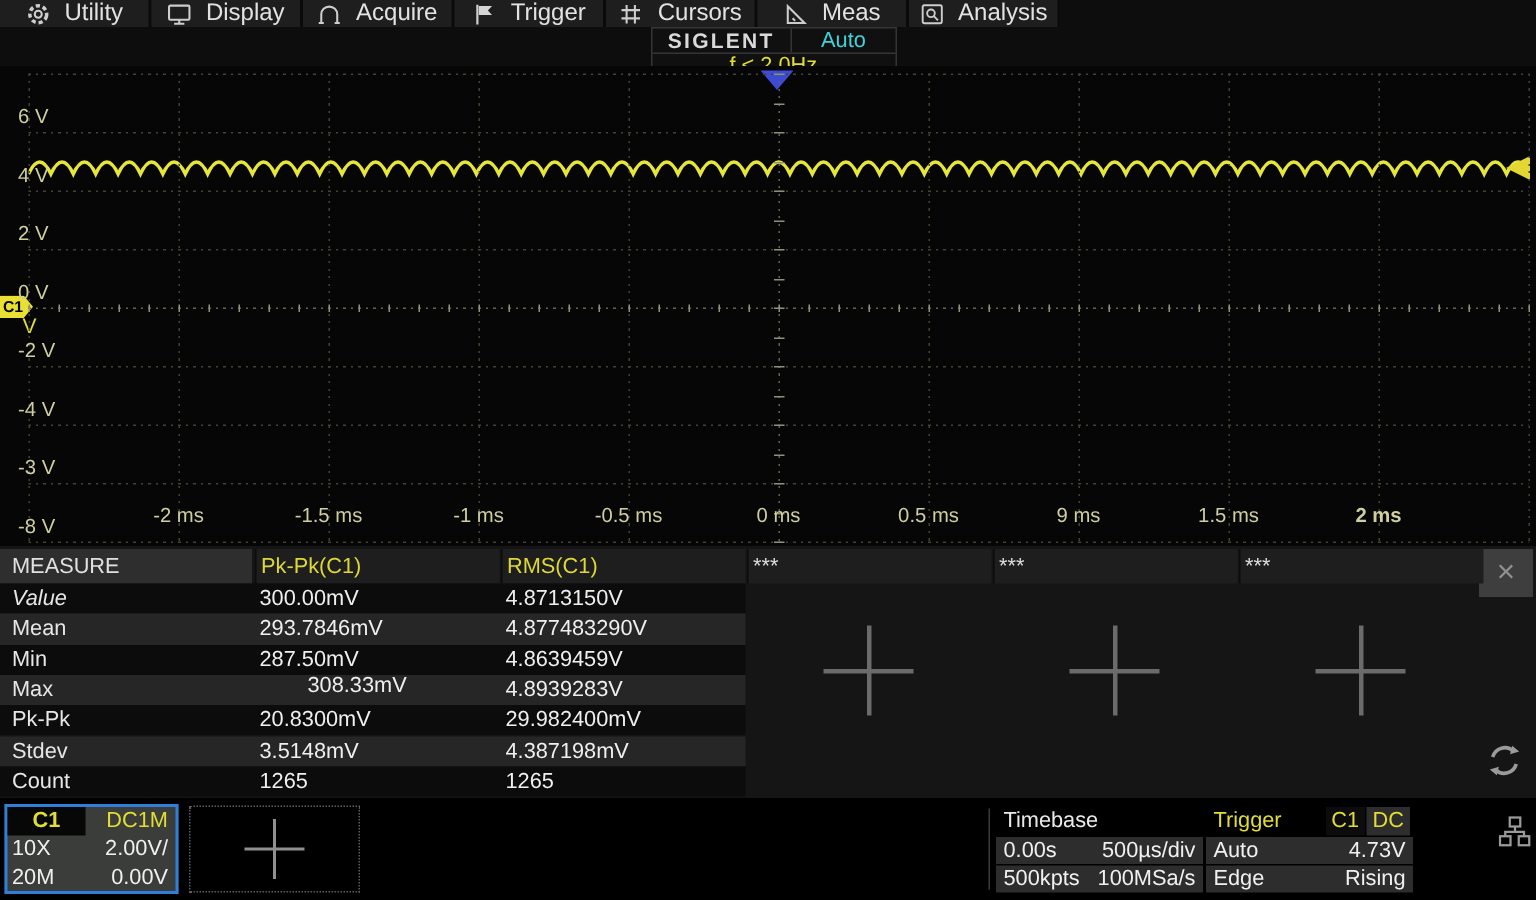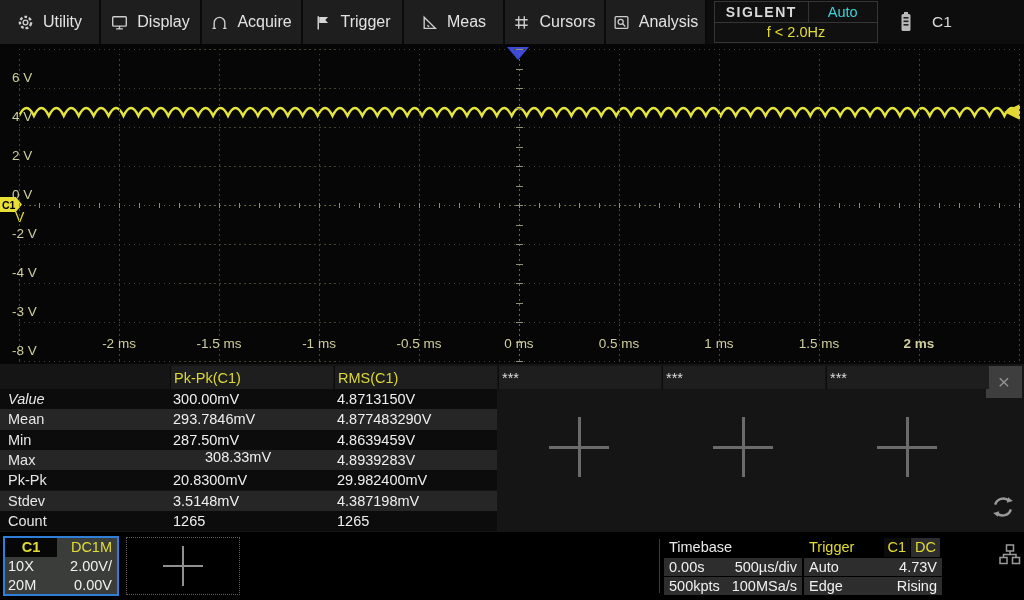--- a/index.html
+++ b/index.html
@@ -1,20 +1,20 @@
 <!DOCTYPE html>
 <html><head>
 <meta charset="utf-8">
 <style>
   html,body{margin:0;padding:0;background:#000;}
   .app{position:relative;width:1024px;height:600px;background:#000;overflow:hidden;
        font-family:"Liberation Sans","DejaVu Sans",sans-serif;color:#e8e8e8;
        -webkit-font-smoothing:antialiased;}
   
-  .menubar{position:absolute;left:0;top:0;width:1024px;height:44px;background:#0d0d0d;display:flex;align-items:center;}
+  .menubar{position:absolute;left:0;top:0;width:1024px;height:44px;background:#0d0d0d;display:flex;align-items:flex-start;flex-direction:column;}
   .menu-items{display:flex;height:44px;}
   .menu-item{width:99px;display:flex;align-items:center;justify-content:center;gap:9px;
              background:#1e1e1e;border-right:2px solid #0a0a0a;font-size:16px;color:#e2e2e2;cursor:default;}
   .mi-icon{display:flex;align-items:center;}
   .logo-box{margin-left:7px;align-self:center;width:162px;height:40px;border:1px solid #353535;
             display:flex;flex-direction:column;background:#101010;}
   .logo-row{flex:1;display:flex;border-bottom:1px solid #353535;}
   .brand{flex:1.15;display:flex;align-items:center;justify-content:center;font-weight:bold;
          letter-spacing:1.5px;font-size:14px;color:#d9d9d9;border-right:1px solid #353535;}
   .acq-status{flex:0.85;display:flex;align-items:center;justify-content:center;font-size:14.5px;color:#3fd2d8;}
@@ -128,37 +128,37 @@
             <svg width="17" height="17" viewBox="0 0 16 16">
               <path d="M4 2 V14.5" stroke="#cdcdcd" stroke-width="1.4" fill="none"></path>
               <path d="M4.9 2.8 H13.2 L10.6 5.6 L13.2 8.4 H4.9 Z" fill="#d5d5d5"></path>
             </svg>
           </span>
           <span>Trigger</span>
         </div>
         <div class="menu-item">
           <span class="mi-icon">
             <svg width="17" height="17" viewBox="0 0 16 16">
+              <g stroke="#cdcdcd" stroke-width="1.3">
+                <path d="M5.4 2.2 V13.8 M10.6 2.2 V13.8 M2.2 5.4 H13.8 M2.2 10.6 H13.8"></path>
+              </g>
+            </svg>
+          </span>
+          <span>Cursors</span>
+        </div>
+        <div class="menu-item">
+          <span class="mi-icon">
+            <svg width="17" height="17" viewBox="0 0 16 16">
               <g fill="none" stroke="#cdcdcd" stroke-width="1.3">
                 <path d="M3 3 L13.5 13.5 H3 Z"></path>
                 <path d="M6 10.5 L7.6 12.1"></path>
               </g>
             </svg>
           </span>
           <span>Meas</span>
-        </div>
-        <div class="menu-item">
-          <span class="mi-icon">
-            <svg width="17" height="17" viewBox="0 0 16 16">
-              <g stroke="#cdcdcd" stroke-width="1.3">
-                <path d="M5.4 2.2 V13.8 M10.6 2.2 V13.8 M2.2 5.4 H13.8 M2.2 10.6 H13.8"></path>
-              </g>
-            </svg>
-          </span>
-          <span>Cursors</span>
         </div>
         <div class="menu-item">
           <span class="mi-icon">
             <svg width="17" height="17" viewBox="0 0 16 16">
               <g fill="none" stroke="#cdcdcd" stroke-width="1.2">
                 <rect x="2" y="2.4" width="12" height="11.2" rx="1"></rect>
                 <circle cx="7.2" cy="7.4" r="2.4"></circle>
                 <path d="M9 9.2 L11.6 11.8"></path>
               </g>
             </svg>
@@ -290,26 +290,27 @@
       <div class="vlabel" style="top: 182px;">-2 V</div>
       <div class="vlabel" style="top: 221px;">-4 V</div>
       <div class="vlabel" style="top: 260px;">-3 V</div>
       <div class="vlabel" style="top: 299px;">-8 V</div>
       <div class="tlabel" style="left: 119px;">-2 ms</div>
       <div class="tlabel" style="left: 219px;">-1.5 ms</div>
       <div class="tlabel" style="left: 319px;">-1 ms</div>
       <div class="tlabel" style="left: 419px;">-0.5 ms</div>
       <div class="tlabel" style="left: 519px;">0 ms</div>
       <div class="tlabel" style="left: 619px;">0.5 ms</div>
-      <div class="tlabel" style="left: 719px;">1 ms</div>
+      <div class="tlabel" style="left: 719px;">9 ms</div>
       <div class="tlabel" style="left: 819px;">1.5 ms</div>
       <div class="tlabel" style="left: 919px; font-weight: bold;">2 ms</div>
     </div>
 
   <div class="measure-panel" id="measurePanel">
+    <div class="m-title">MEASURE</div>
     <div class="m-close">×</div>
     <div class="m-refresh">
       <svg width="28" height="28" viewBox="0 0 30 30">
         <g fill="none" stroke="#9a9a9a" stroke-width="2.6">
           <path d="M23.4 17.5 a9 9 0 0 1 -14.8 4.2"></path>
           <path d="M6.6 12.5 a9 9 0 0 1 14.8 -4.2"></path>
         </g>
         <polygon points="20.5,4.5 25.5,8.5 19,10.5" fill="#9a9a9a"></polygon>
         <polygon points="9.5,25.5 4.5,21.5 11,19.5" fill="#9a9a9a"></polygon>
       </svg>

